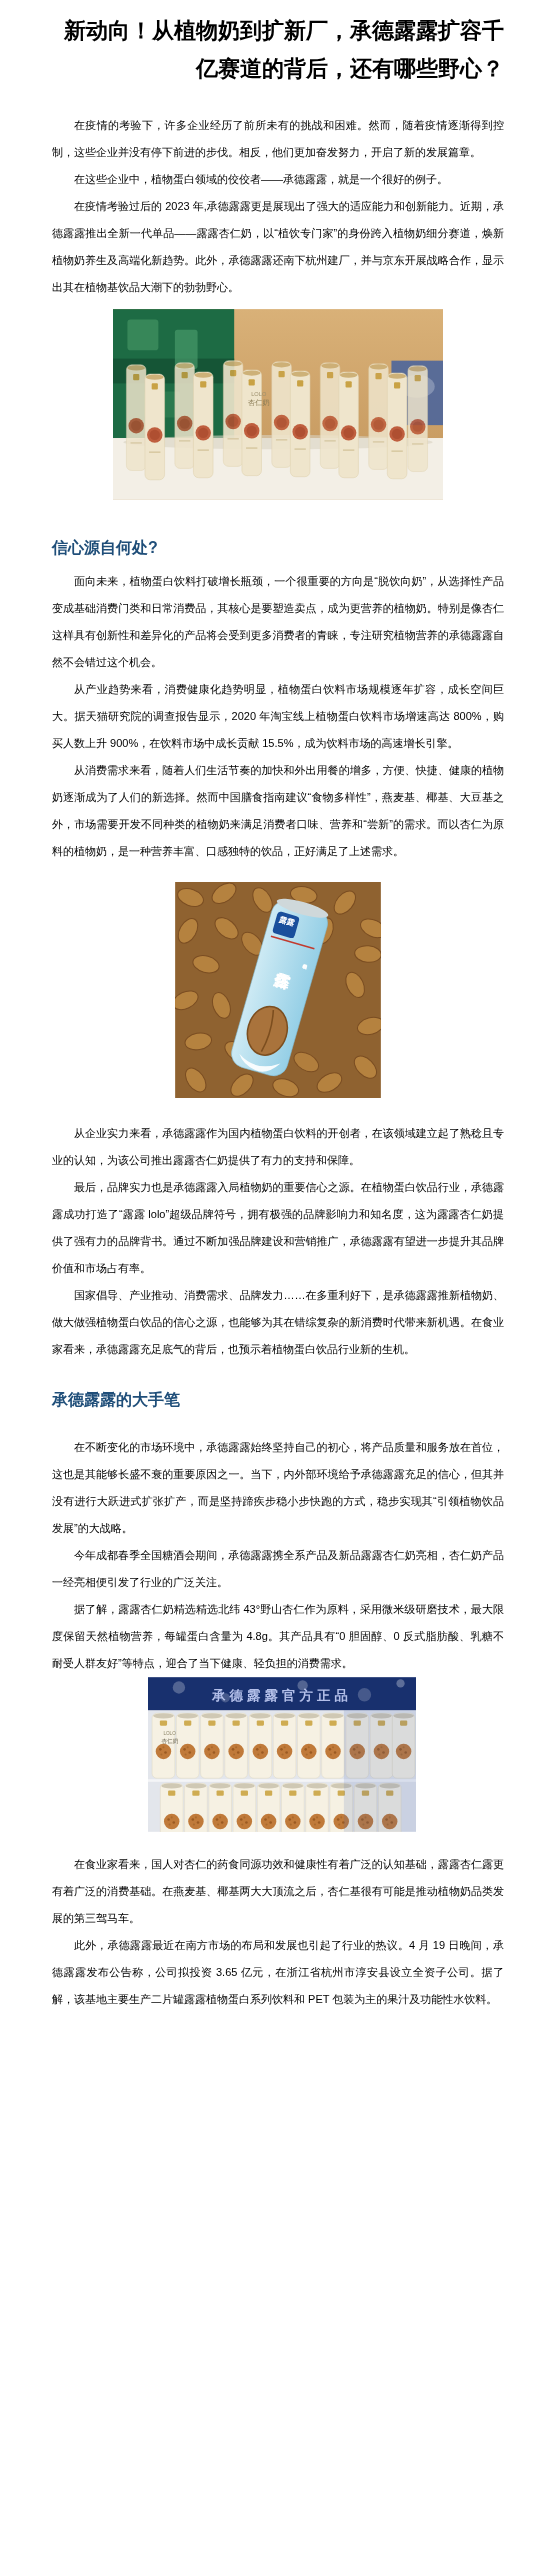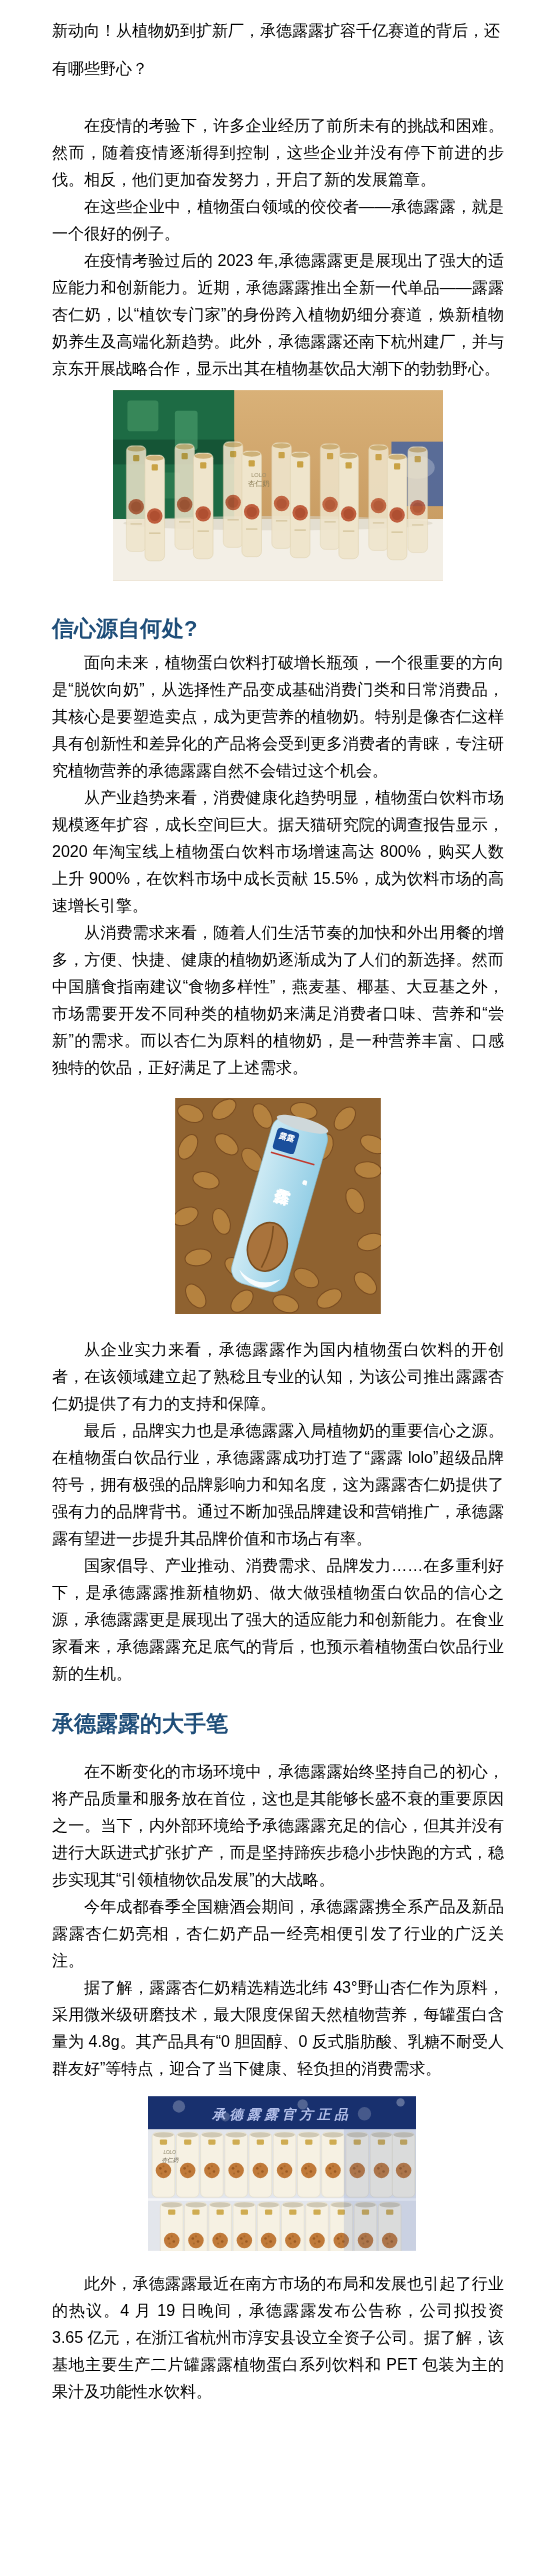--- a/index.html
+++ b/index.html
@@ -1,27 +1,27 @@
 <!DOCTYPE html>
 <html lang="zh" style="font-size:8.2px"><head>
 <meta charset="utf-8">
 <style>
   html,body{margin:0;padding:0;background:#ffffff;}
   .page{width:556px;height:4111px;margin:0 auto;background:#fff;overflow:hidden;
         padding:12.4px 52px 0;box-sizing:border-box;
         font-family:"Liberation Sans",sans-serif;color:#000;}
-  .title{font-weight:400;font-size:16px;line-height:38px;text-align:left;margin:0 0 24px;color:#000;}
-  .para{font-size:16px;line-height:27px;text-align:justify;text-indent:2em;margin:0;}
-  .heading{font-weight:700;font-size:22px;line-height:26px;color:#1F4E79;margin:0;}
+  .title{font-weight:700;font-size:22px;line-height:38px;text-align:right;margin:0 0 24px;color:#000;}
+  .para{font-size:11px;line-height:27px;text-align:justify;text-indent:2em;margin:0;}
+  .heading{font-weight:700;font-size:16px;line-height:26px;color:#1F4E79;margin:0;}
   .h1x{margin:35px 0 7.2px;}
   .h2x{margin:24px 0 21px;}
   .fig{display:block;margin-left:auto;margin-right:auto;}
   .fig1{width:330px;height:191px;margin-top:7.2px;}
   .fig2{width:206px;height:216px;margin-top:17.5px;margin-bottom:21.6px;}
-  .fig3{width:261px;height:155px;margin-top:14px;margin-bottom:19.6px;font-style:italic;}
+  .fig3{width:261px;height:155px;margin-top:0;margin-bottom:19.6px;}
   svg{display:block;}
 </style>
 </head>
 <body>
 
 <div class="page">
 
   <h1 class="title">新动向！从植物奶到扩新厂，承德露露扩容千亿赛道的背后，还有哪些野心？</h1>
 
   <p class="para">在疫情的考验下，许多企业经历了前所未有的挑战和困难。然而，随着疫情逐渐得到控制，这些企业并没有停下前进的步伐。相反，他们更加奋发努力，开启了新的发展篇章。</p>
@@ -126,21 +126,21 @@
         <text x="238" y="140" font-size="9" fill="#ffffff" style="writing-mode:vertical-rl">植物蛋白饮料</text>
         <ellipse cx="202" cy="292" rx="38" ry="48" fill="#a9733c" stroke="#7c4e1f" stroke-width="3"></ellipse>
         <path d="M202 250 q10 42 0 84" stroke="#7c4e1f" stroke-width="3" fill="none"></path>
         <path d="M162 350 q40 26 82 -4 q-20 30 -44 26 q-26 -4 -38 -22z" fill="#ffffff" opacity=".9"></path>
       </g>
     </svg>
   </div>
 
   <p class="para">从企业实力来看，承德露露作为国内植物蛋白饮料的开创者，在该领域建立起了熟稔且专业的认知，为该公司推出露露杏仁奶提供了有力的支持和保障。</p>
   <p class="para">最后，品牌实力也是承德露露入局植物奶的重要信心之源。在植物蛋白饮品行业，承德露露成功打造了“露露 lolo”超级品牌符号，拥有极强的品牌影响力和知名度，这为露露杏仁奶提供了强有力的品牌背书。通过不断加强品牌建设和营销推广，承德露露有望进一步提升其品牌价值和市场占有率。</p>
-  <p class="para">国家倡导、产业推动、消费需求、品牌发力……在多重利好下，是承德露露推新植物奶、做大做强植物蛋白饮品的信心之源，承德露露更是展现出了强大的适应能力和创新能力。在食业家看来，承德露露充足底气的背后，也预示着植物蛋白饮品行业新的生机。</p>
+  <p class="para">国家倡导、产业推动、消费需求、品牌发力……在多重利好下，是承德露露推新植物奶、做大做强植物蛋白饮品的信心之源，也能够为其在错综复杂的新消费时代带来新机遇。在食业家看来，承德露露充足底气的背后，也预示着植物蛋白饮品行业新的生机。</p>
 
   <h2 class="heading h2x">承德露露的大手笔</h2>
 
   <p class="para">在不断变化的市场环境中，承德露露始终坚持自己的初心，将产品质量和服务放在首位，这也是其能够长盛不衰的重要原因之一。当下，内外部环境给予承德露露充足的信心，但其并没有进行大跃进式扩张扩产，而是坚持蹄疾步稳小步快跑的方式，稳步实现其“引领植物饮品发展”的大战略。</p>
   <p class="para">今年成都春季全国糖酒会期间，承德露露携全系产品及新品露露杏仁奶亮相，杏仁奶产品一经亮相便引发了行业的广泛关注。</p>
   <p class="para">据了解，露露杏仁奶精选精选北纬 43°野山杏仁作为原料，采用微米级研磨技术，最大限度保留天然植物营养，每罐蛋白含量为 4.8g。其产品具有“0 胆固醇、0 反式脂肪酸、乳糖不耐受人群友好”等特点，迎合了当下健康、轻负担的消费需求。</p>
 
   <div class="fig fig3">
     <svg viewBox="0 0 520 300" width="268" height="155">
       <defs>
@@ -184,16 +184,17 @@
       <use href="#canS" x="306" y="206"></use>
         <use href="#canS" x="353" y="206"></use>
         <use href="#canS" x="400" y="206"></use>
       <use href="#canS" x="447" y="206"></use>
       <rect x="380" y="64" width="140" height="236" fill="#3a5fae" opacity=".15"></rect>
       <text x="30" y="112" font-size="9" fill="#8c8568">LOLO</text>
       <text x="26" y="128" font-size="11" fill="#6b6450">杏仁奶</text>
     </svg>
   </div>
 
+  <p class="para">在食业家看来，国人对杏仁的药食同源功效和健康性有着广泛的认知基础，露露杏仁露更有着广泛的消费基础。在燕麦基、椰基两大大顶流之后，杏仁基很有可能是推动植物奶品类发展的第三驾马车。</p>
   <p class="para">此外，承德露露最近在南方市场的布局和发展也引起了行业的热议。4 月 19 日晚间，承德露露发布公告称，公司拟投资 3.65 亿元，在浙江省杭州市淳安县设立全资子公司。据了解，该基地主要生产二片罐露露植物蛋白系列饮料和 PET 包装为主的果汁及功能性水饮料。</p>
 
 </div>
 
 
 </body></html>

